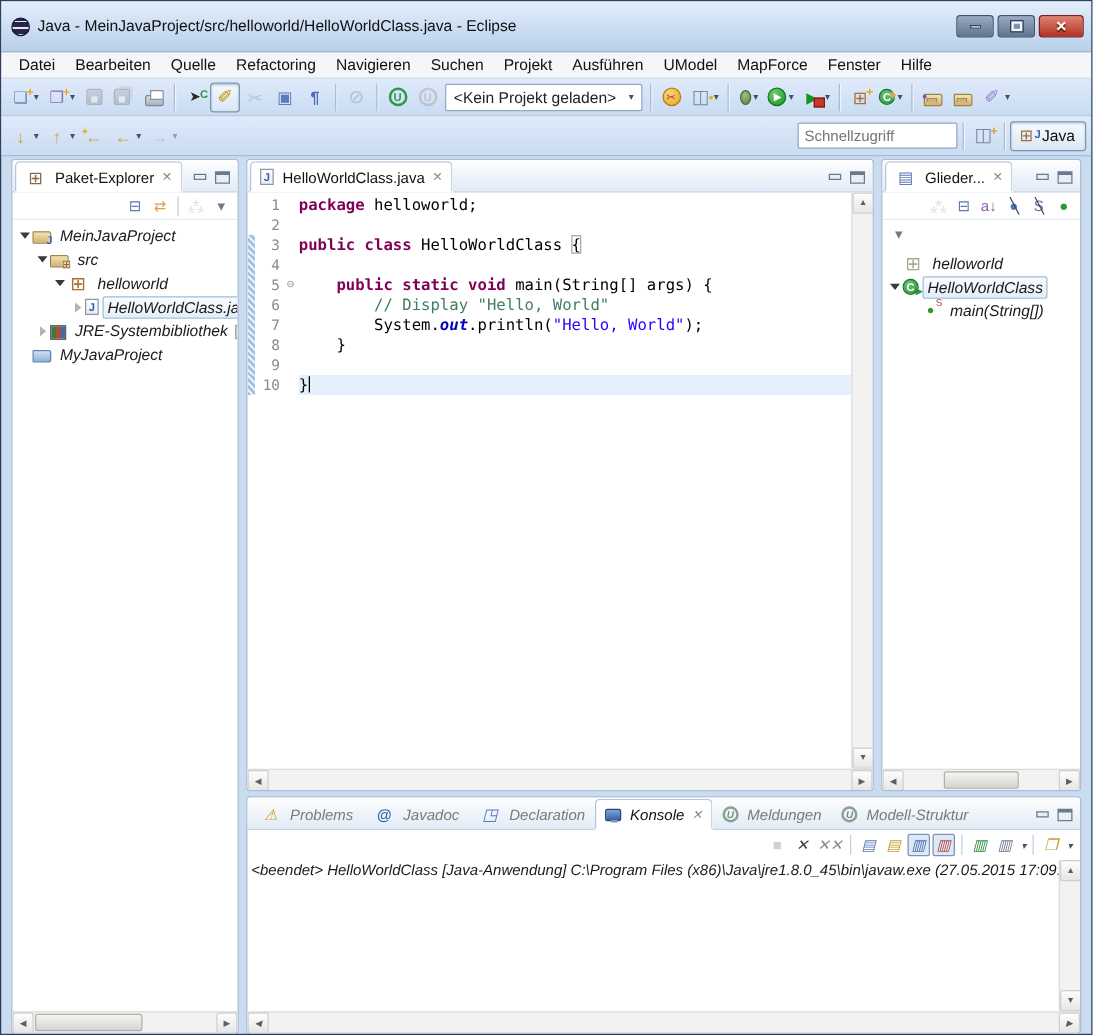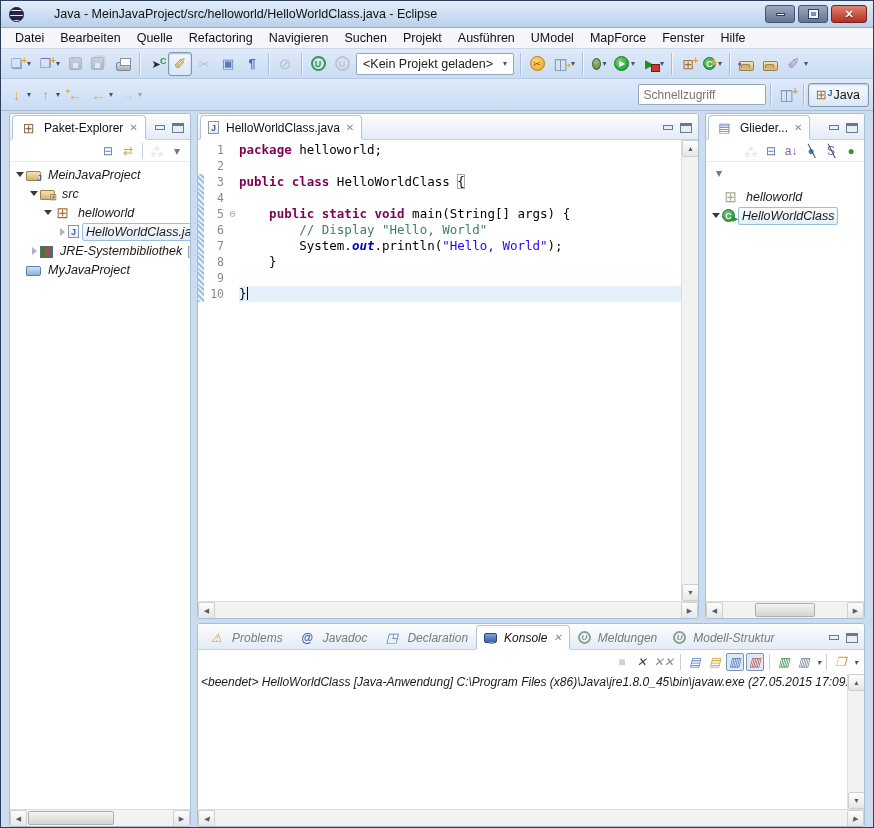--- a/index.html
+++ b/index.html
@@ -3,22 +3,22 @@
 <meta charset="utf-8">
 <style>
   * { box-sizing: border-box; margin: 0; padding: 0; }
   html,body { width:874px; height:828px; font-family:"Liberation Sans",sans-serif; }
   body { background:#8ea6c2; }
 
   .window { width:874px; height:828px; border:1px solid #2e3f5e; background:#cbdcf0;
             display:flex; flex-direction:column; overflow:hidden; }
 
   
-  .titlebar { height:27px; background:linear-gradient(#e3eefb,#b9d0ea);
-              border-bottom:1px solid #93aac6; display:flex; align-items:center; padding:0 6px;gap:24px; }
+  .titlebar { height:41px; background:linear-gradient(#e3eefb,#b9d0ea);
+              border-bottom:1px solid #93aac6; display:flex; align-items:center; padding:0 6px; }
   .eclipse-logo { width:15px; height:15px; border-radius:50%; margin:0 6px 0 2px;
        background:repeating-linear-gradient(#26264a 0 2px,#e8e8f4 2px 3px,#26264a 3px 5px);
        border:1px solid #14142e; flex:none; }
   .title-text { font-size:12.5px; color:#111; flex:1; white-space:nowrap; overflow:hidden; }
   .win-controls { display:flex; gap:3px; }
   .wc { width:30px; height:18px; border:1px solid #44546e; border-radius:3px;
         background:linear-gradient(#9aaac4,#62748e); display:flex; align-items:center; justify-content:center; }
   .wc.close { background:linear-gradient(#e08373,#b33224); border-color:#7c221a; width:36px; }
   .wc-glyph-min { width:9px; height:3px; background:#f2f5fa; border:1px solid #33405a; }
   .wc-glyph-max { width:9px; height:8px; border:2px solid #f2f5fa; outline:1px solid #33405a; }
@@ -567,20 +567,25 @@
                 <span class="ticon" data-icon="package-decl"></span>
                 <span class="tlabel">helloworld</span>
               </div>
               <div class="trow sel" style="padding-left: 4px;">
                 <span class="exp">
                   <span class="exp-open"></span>
                 </span>
                 <span class="ticon" data-icon="class-run"></span>
                 <span class="tlabel">HelloWorldClass</span>
               </div>
+              <div class="trow" style="padding-left: 18px;">
+                <span class="exp"></span>
+                <span class="ticon" data-icon="method-static"></span>
+                <span class="tlabel">main(String[])</span>
+              </div>
             </div>
           <div class="hscroll">
             <span class="sarr">◀</span>
             <span class="strack" style="display:flex;justify-content:center;">
                 <span class="sthumb" style="width:60px"></span>
               </span>
             <span class="sarr">▶</span>
           </div>
         </div>
       </div>

